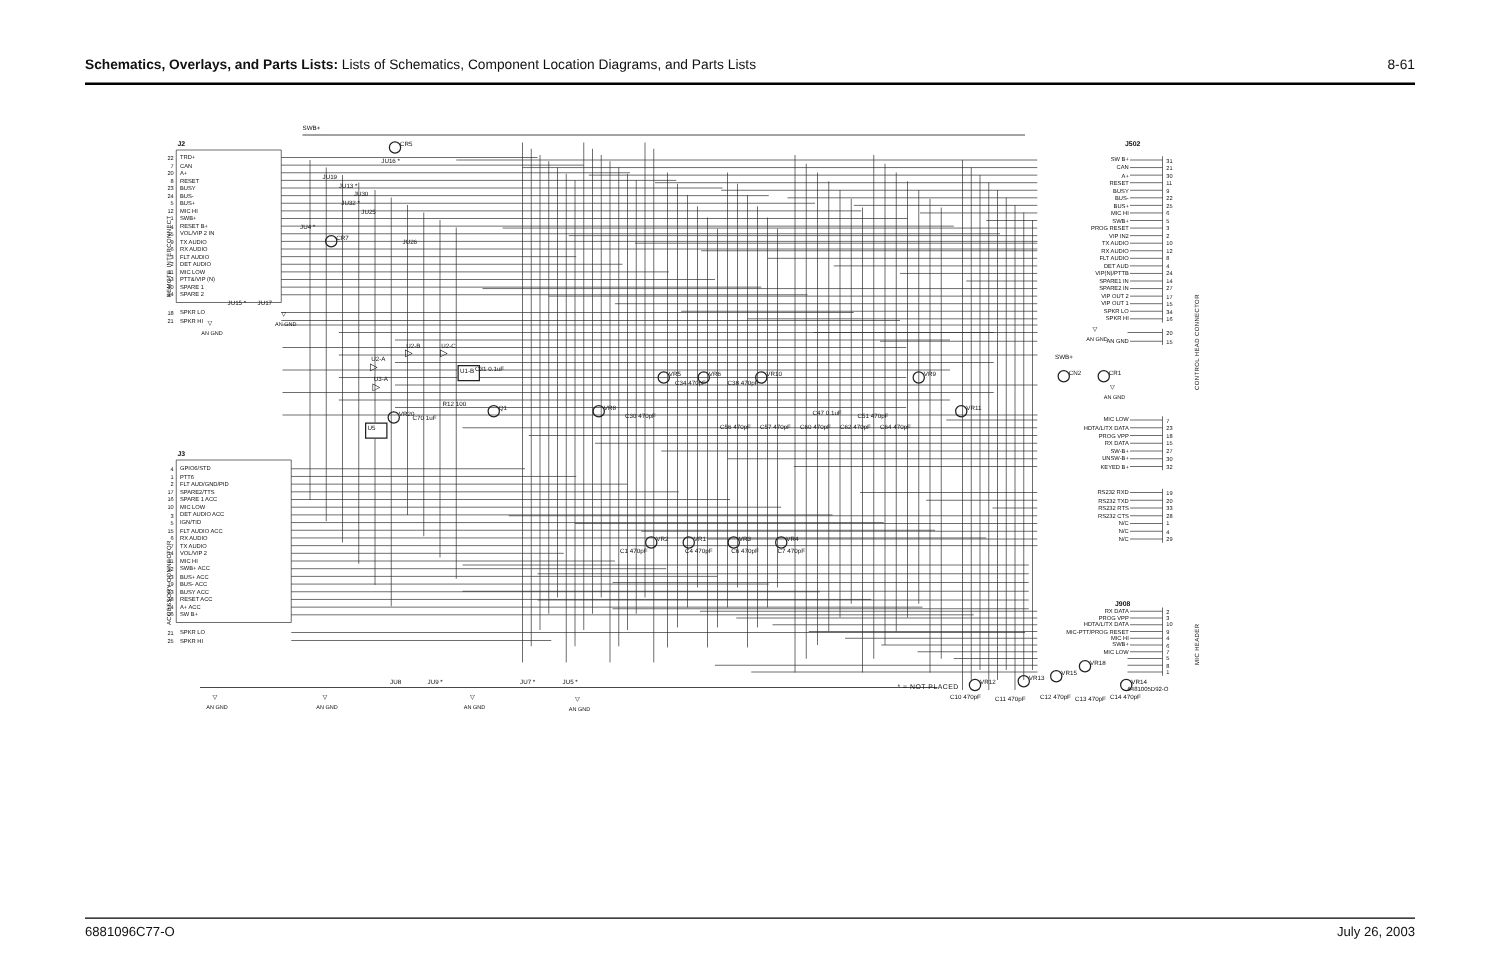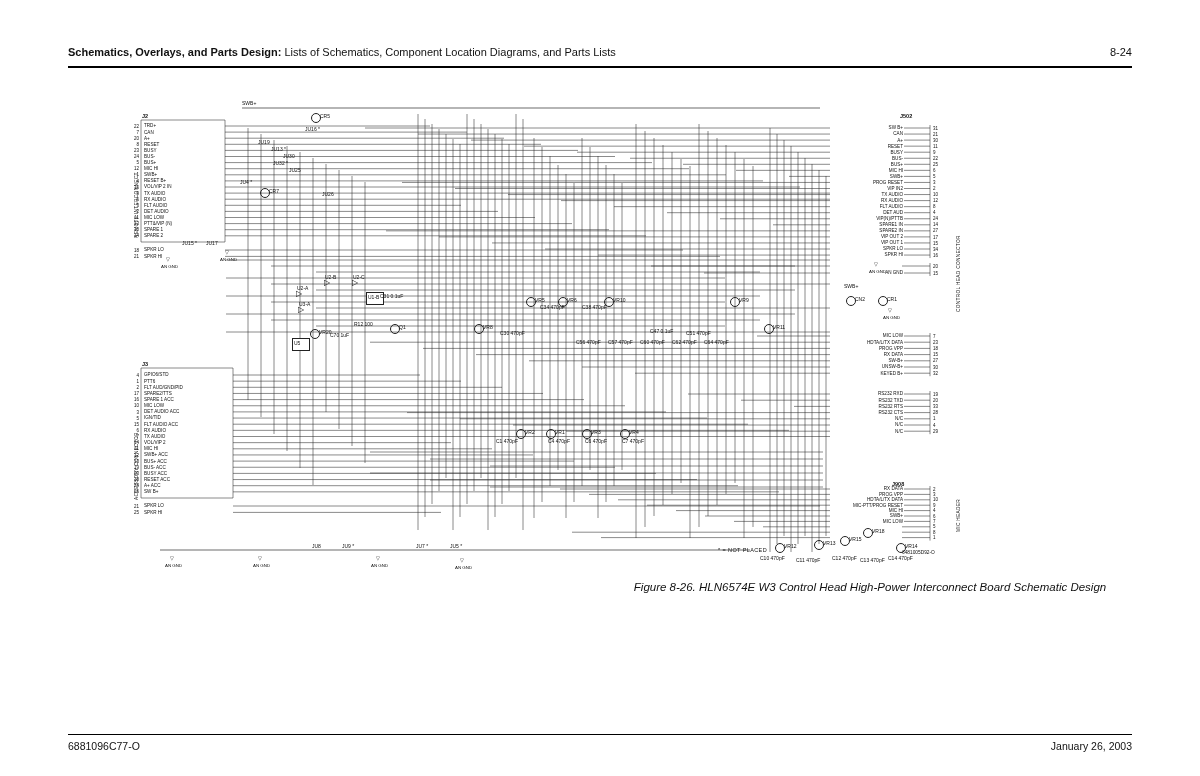--- a/index.html
+++ b/index.html
@@ -29,23 +29,23 @@
   .comp-box{position:absolute;z-index:2;width:16px;height:11px;border:0.7px solid #222;background:#fff;}
   .gnd-glyph{font-size:5px;line-height:4px;}
   .note{position:absolute;z-index:3;font-size:5.5px;letter-spacing:.4px;}
   .board-no{position:absolute;z-index:3;font-size:4.8px;}
 </style>
 </head>
 <body>
 
 <div id="page">
   <div class="hdr-text">
-    <span class="hdr-bold">Schematics, Overlays, and Parts Design:</span><span> Lists of Schematics, Component Location Diagrams, and Parts Lists</span>
+    <span class="hdr-bold">Schematics, Overlays, and Parts Lists:</span><span> Lists of Schematics, Component Location Diagrams, and Parts Lists</span>
   </div>
-  <div class="hdr-page">8-24</div>
+  <div class="hdr-page">8-61</div>
   <div class="rule rule-top"></div>
 
   <div id="schematic">
     <svg id="wires" width="880" height="470">
         <line x1="11" y1="20" x2="95" y2="20" stroke="#2b2b2b" stroke-width="0.55"></line>
         <line x1="11" y1="142" x2="95" y2="142" stroke="#2b2b2b" stroke-width="0.55"></line>
         <line x1="11" y1="20" x2="11" y2="142" stroke="#2b2b2b" stroke-width="0.55"></line>
         <line x1="95" y1="20" x2="95" y2="142" stroke="#2b2b2b" stroke-width="0.55"></line>
         <line x1="95" y1="26" x2="300" y2="26" stroke="#2b2b2b" stroke-width="0.55"></line>
         <line x1="95" y1="32.1" x2="337" y2="32.1" stroke="#2b2b2b" stroke-width="0.55"></line>
@@ -569,18 +569,17 @@
       <div class="lab" style="left: 742px; top: 429px;">VR18</div>
       <div class="comp-circle" style="left: 766px; top: 443px;"></div>
       <div class="lab" style="left: 775px; top: 444px;">VR14</div>
       <div class="lab" style="left: 630px; top: 456px;">C10 470pF</div>
       <div class="lab" style="left: 666px; top: 458px;">C11 470pF</div>
       <div class="lab" style="left: 702px; top: 456px;">C12 470pF</div>
       <div class="lab" style="left: 730px; top: 458px;">C13 470pF</div>
       <div class="lab" style="left: 758px; top: 456px;">C14 470pF</div>
     </div>
 
-  <div class="caption">Figure 8-26. HLN6574E W3 Control Head High-Power Interconnect Board Schematic Design</div>
 
   <div class="rule rule-bottom"></div>
   <div class="ftr-left">6881096C77-O</div>
-  <div class="ftr-right">January 26, 2003</div>
+  <div class="ftr-right">July 26, 2003</div>
 </div>
 
 </body></html>

